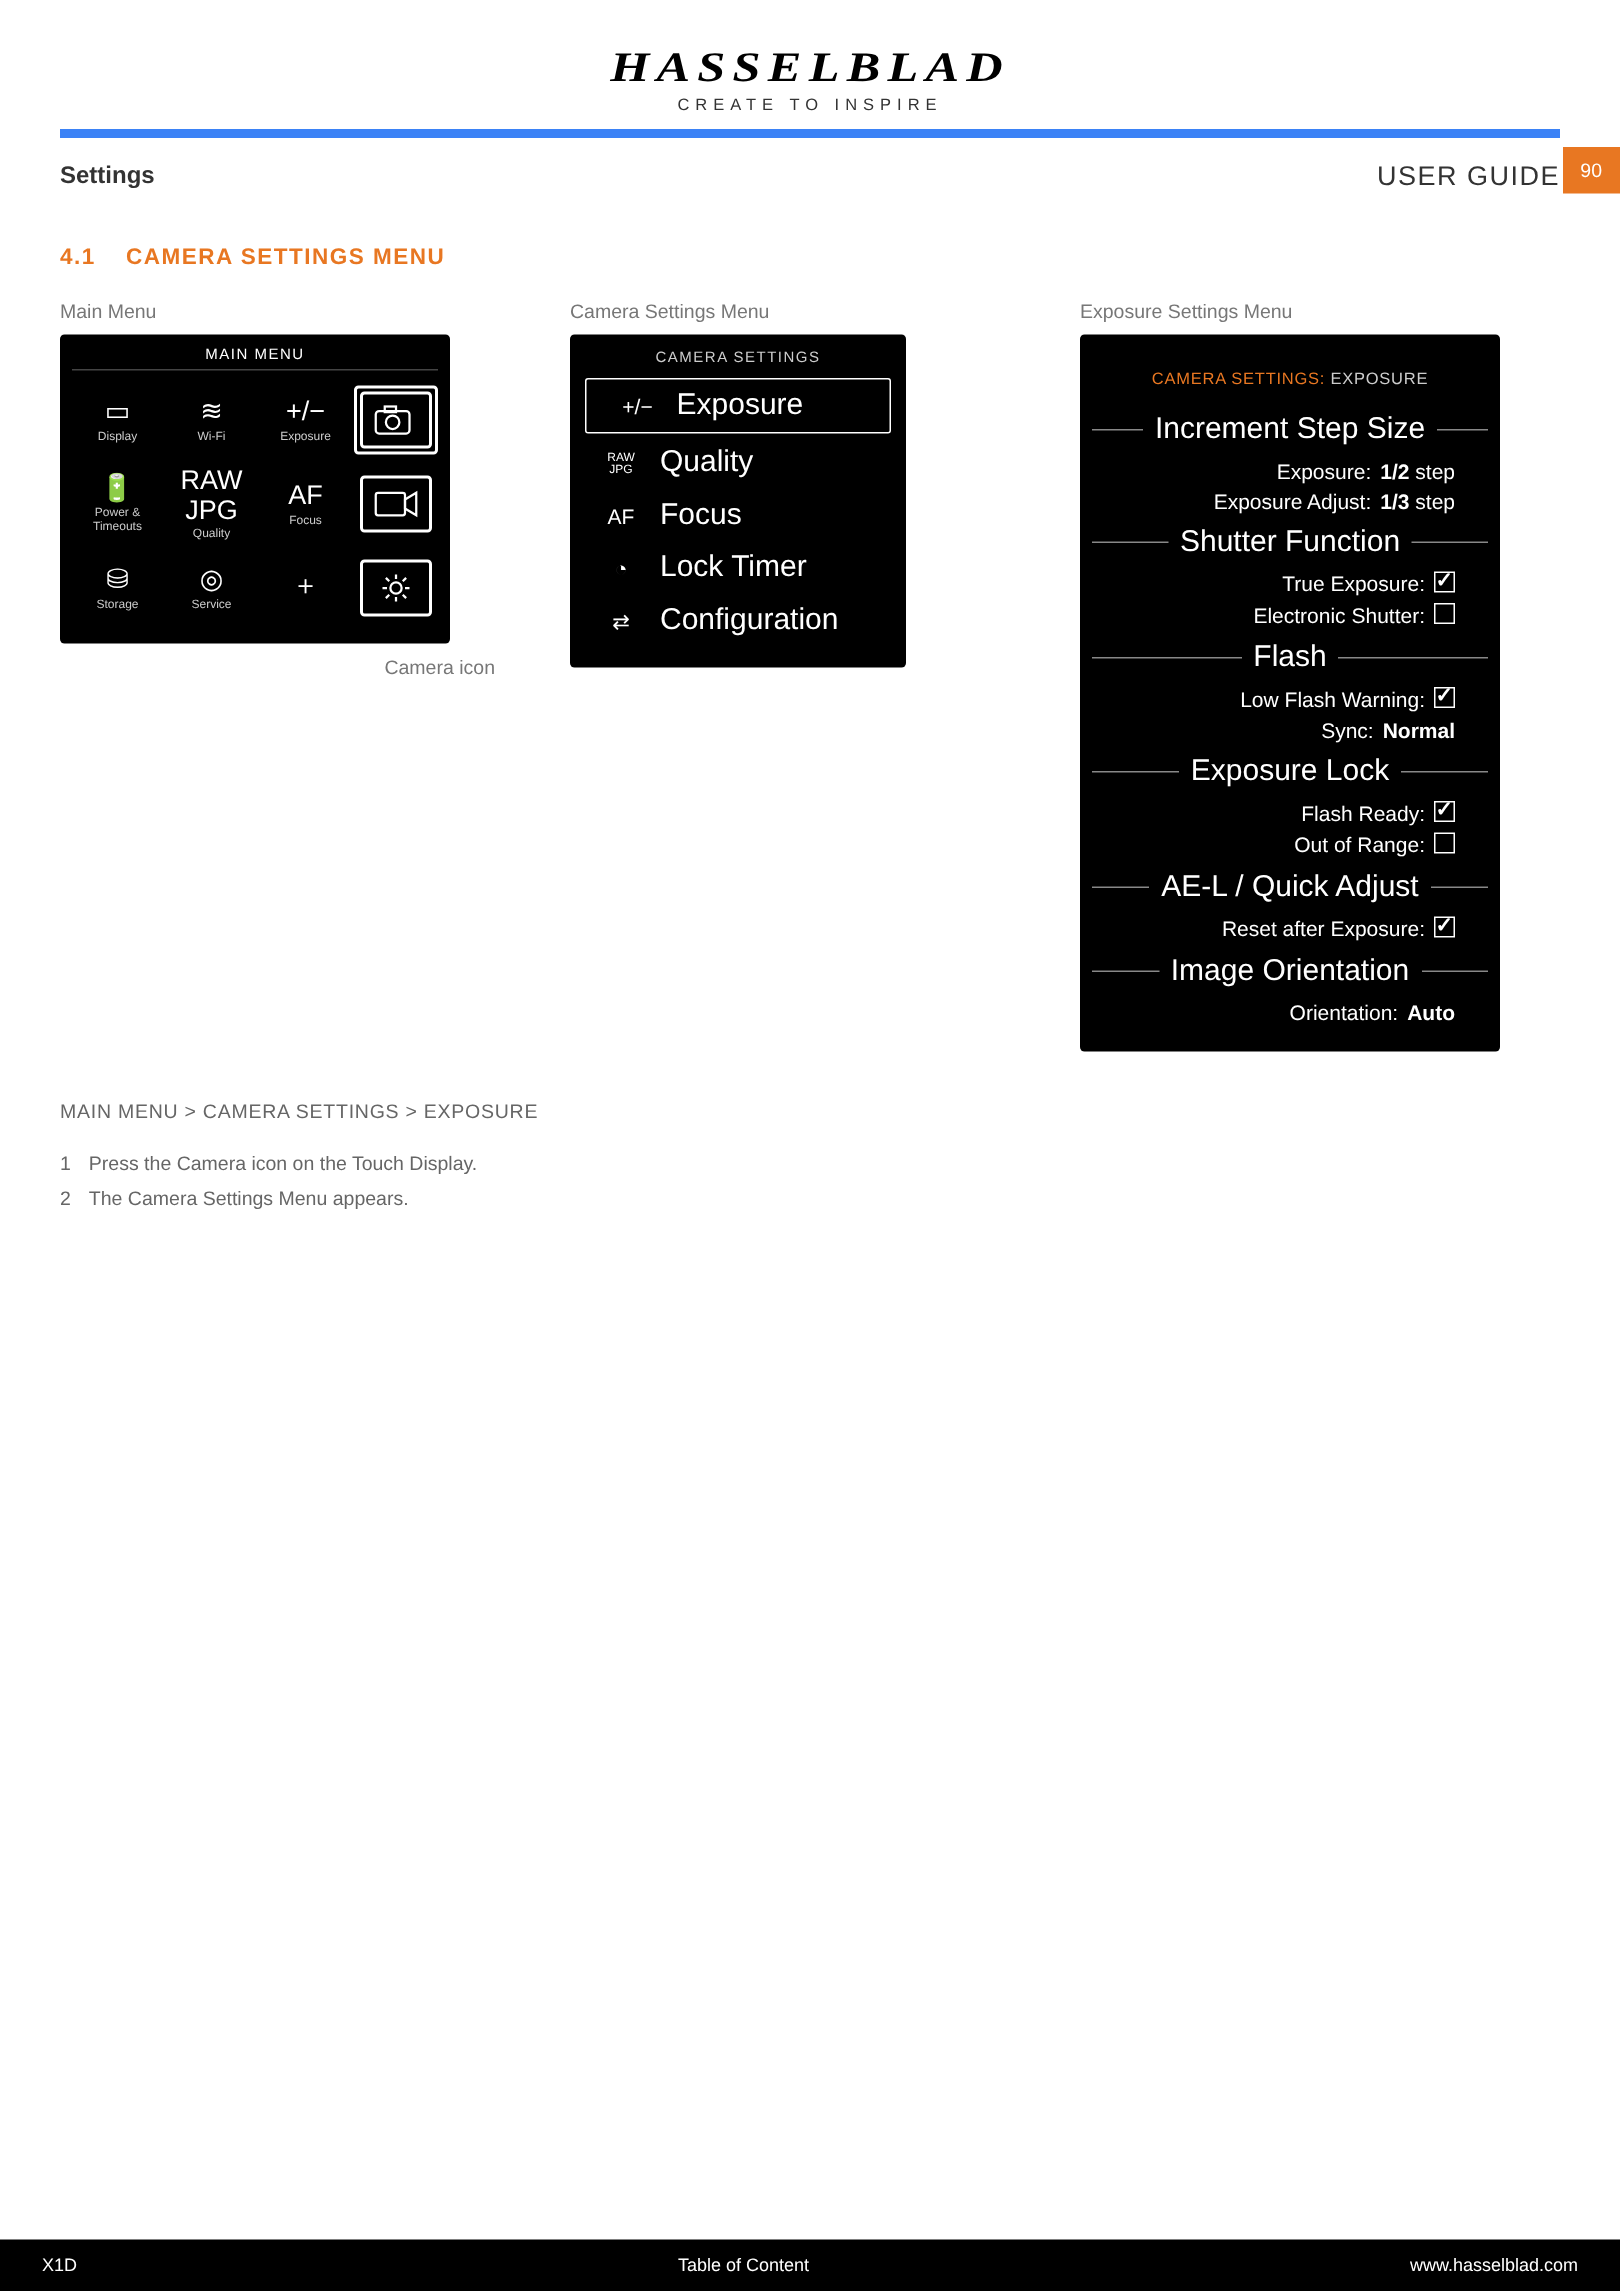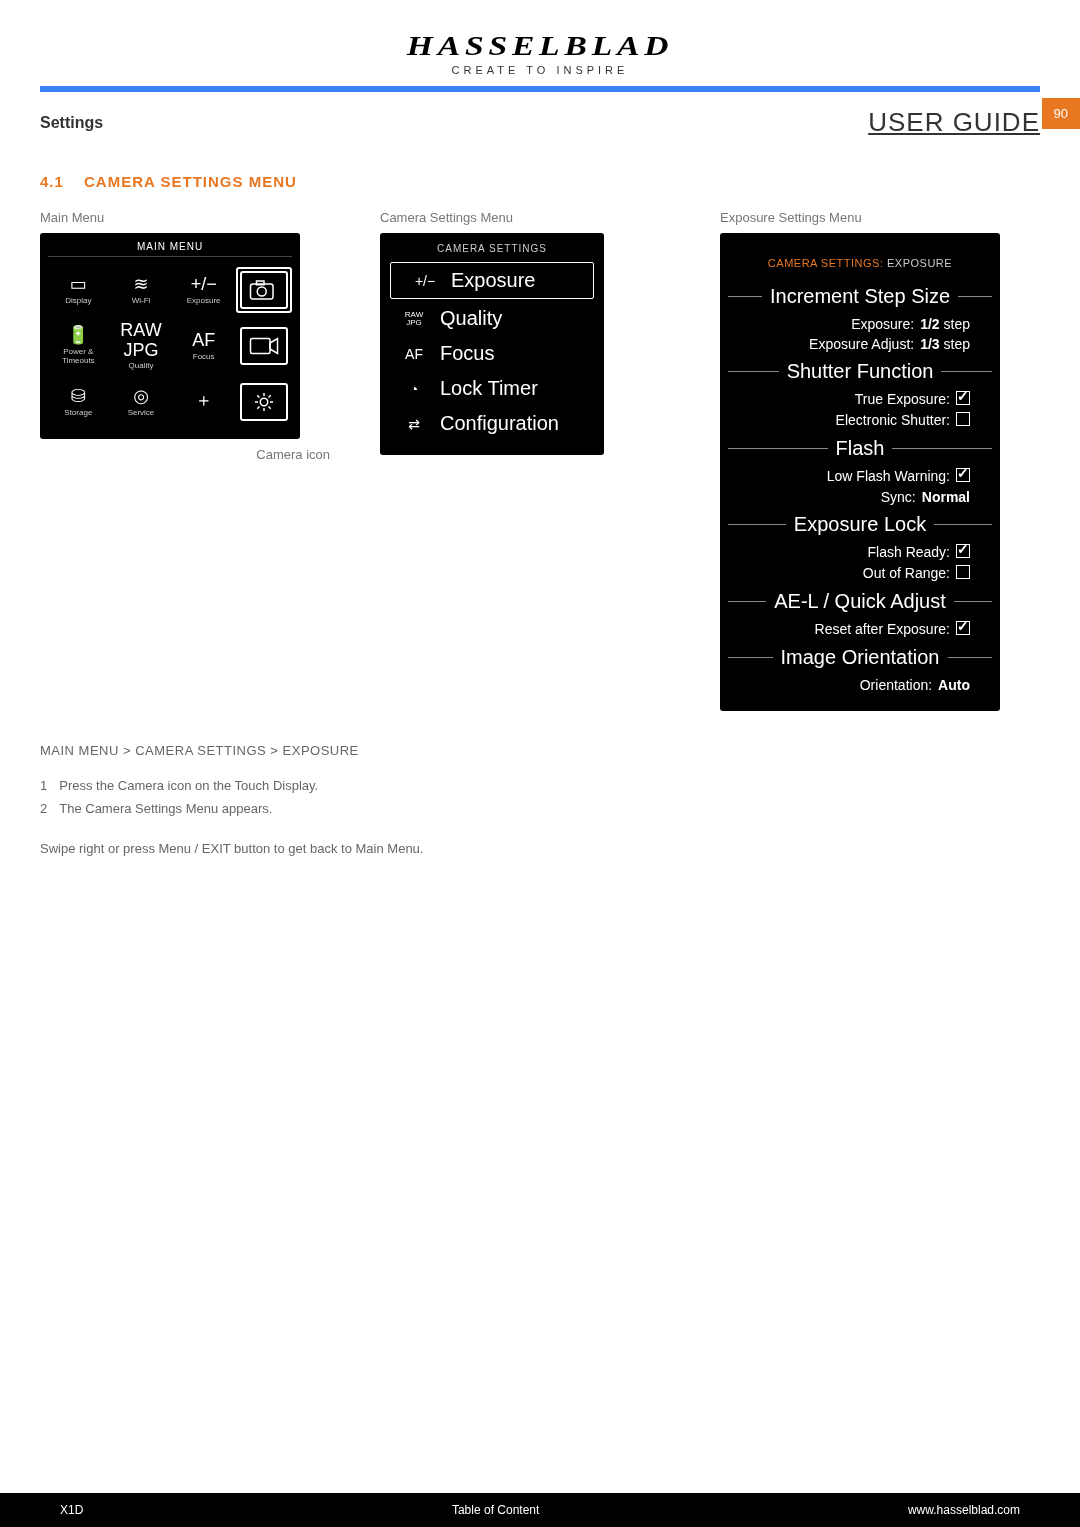--- a/index.html
+++ b/index.html
@@ -39,25 +39,24 @@
     padding: 15px 0 25px;
     margin: 0 40px;
     position: relative;
   }
   .subheader-left {
     font-weight: bold;
     font-size: 16px;
     color: #333;
   }
   .subheader-right {
-    font-size: 26px;
+    font-size: 18px;
     font-weight: 300;
     color: #333;
     letter-spacing: 1px;
-    text-decoration: underline;
   }
   .page-badge {
     position: absolute;
     right: -40px;
     top: 6px;
     background: #e87722;
     color: #fff;
     font-size: 13px;
     padding: 8px 12px;
   }
@@ -230,21 +229,21 @@
   .footer {
     position: absolute;
     bottom: 0;
     left: 0;
     right: 0;
     background: #000;
     color: #fff;
     font-size: 12px;
     display: flex;
     justify-content: space-between;
-    padding: 10px 60px;
+    padding: 10px 28px;
   }
 </style>
 </head>
 <body>
 
 <div class="header">
   <div class="brand">HASSELBLAD</div>
   <div class="tagline">CREATE TO INSPIRE</div>
 </div>
 
@@ -403,20 +402,19 @@
   <ol id="steps-list">
       <li>
         <span>1</span>
         <span>Press the Camera icon on the Touch Display.</span>
       </li>
       <li>
         <span>2</span>
         <span>The Camera Settings Menu appears.</span>
       </li>
     </ol>
-  <div>Swipe right or press Menu / EXIT button to get back to Main Menu.</div>
 </div>
 
 <div class="footer">
   <span>X1D</span>
   <span>Table of Content</span>
   <span>www.hasselblad.com</span>
 </div>
 
 </body></html>

